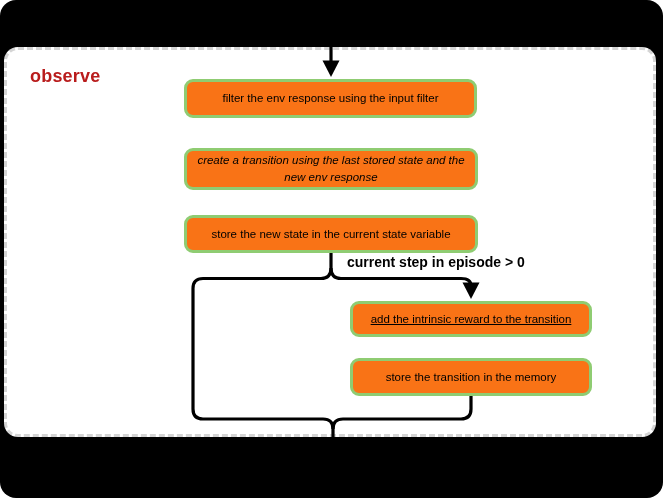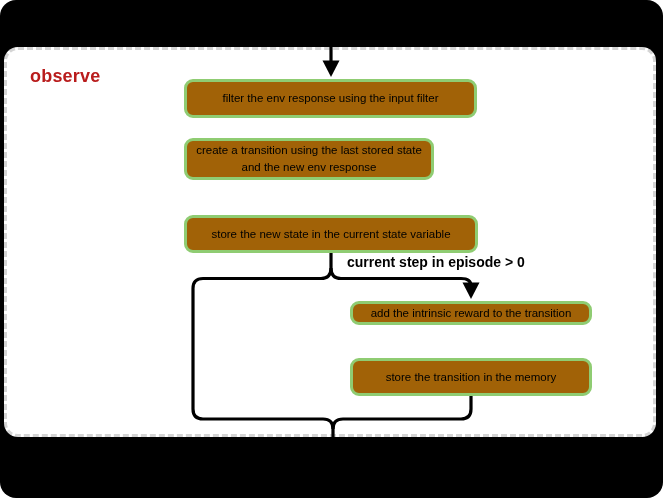--- a/index.html
+++ b/index.html
@@ -39,36 +39,36 @@
   }
   .connectors {
     position: absolute;
     left: 0; top: 0;
     width: 663px; height: 498px;
     pointer-events: none;
   }
   .flow-box {
     position: absolute;
     box-sizing: border-box;
-    background: #a16207;
+    background: #f97316;
     border: 3px solid #8fcc72;
     border-radius: 9px;
     display: flex;
     align-items: center;
     justify-content: center;
     text-align: center;
     font-size: 11.5px;
     line-height: 1.45;
     color: #000000;
     padding: 2px 8px;
   }
   .box-1 { left: 184px; top: 79px;  width: 293px; height: 39px; }
-  .box-2 { left: 184px; top: 138px; width: 250px; height: 42px; }
+  .box-2 { left: 184px; top: 148px; width: 294px; height: 42px; font-style: italic; }
   .box-3 { left: 184px; top: 199px; width: 294px; height: 38px; margin-top: 16px; }
-  .box-4 { left: 350px; top: 301px; width: 242px; height: 24px; }
+  .box-4 { left: 350px; top: 301px; width: 242px; height: 36px; text-decoration: underline; }
   .box-5 { left: 350px; top: 358px; width: 242px; height: 38px; text-align: right; }
   .condition-label {
     position: absolute;
     left: 347px; top: 254px;
     width: 160px;
     font-size: 14px;
     font-weight: bold;
     color: #000000;
     white-space: nowrap;
   }

